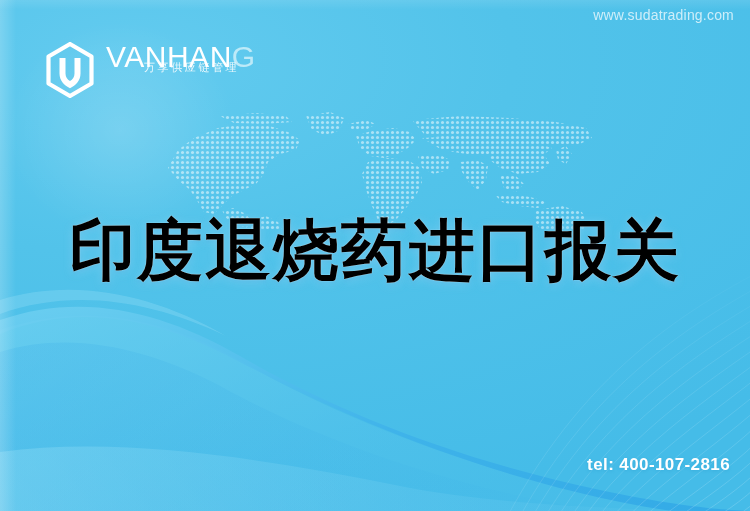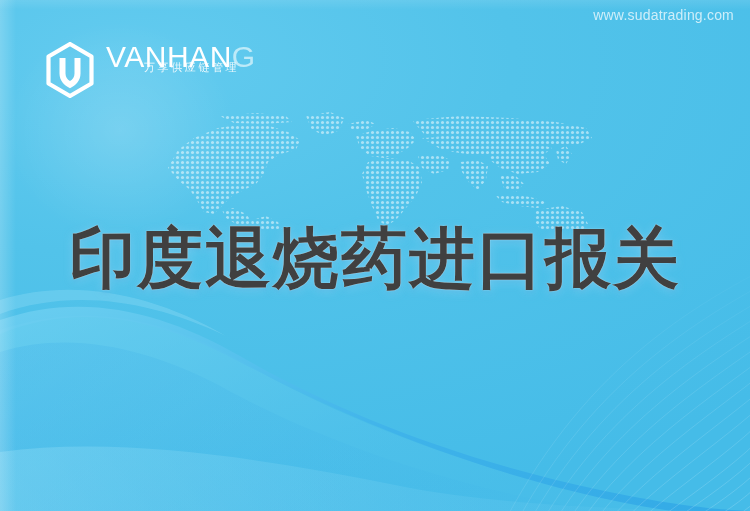--- a/index.html
+++ b/index.html
@@ -123,32 +123,31 @@
     letter-spacing: 0.2px;
     white-space: nowrap;
   }
 
   
   .headline {
     position: absolute;
     left: 0; right: 0;
     top: 218px;
     text-align: center;
-    color: #404040;
+    color: #000000;
     font-family: "DejaVu Sans", "Liberation Sans", sans-serif;
     font-size: 66px;
     font-weight: 700;
     letter-spacing: 2px;
     line-height: 1;
     white-space: nowrap;
     text-shadow:
       0 0 1px rgba(255,255,255,0.95),
       0 2px 10px rgba(120, 205, 240, 0.85),
       0 3px 3px rgba(70, 175, 225, 0.45);
-    margin-top: 8px;
   }
 
   
   .tel {
     position: absolute;
     right: 20px;
     bottom: 36px;
     color: #ffffff;
     font-size: 17px;
     font-weight: 700;
@@ -308,14 +307,15 @@
     <span class="logo-text">
       <span class="logo-word"><span>VANHAN</span><span class="g-char">G</span></span>
       <span class="logo-sub">万享供应链管理</span>
     </span>
   </div>
 
   <div class="site-url">www.sudatrading.com</div>
 
   <div class="headline">印度退烧药进口报关</div>
 
+  <div class="tel">tel: 400-107-2816</div>
 
 </div>
 
 </body></html>

